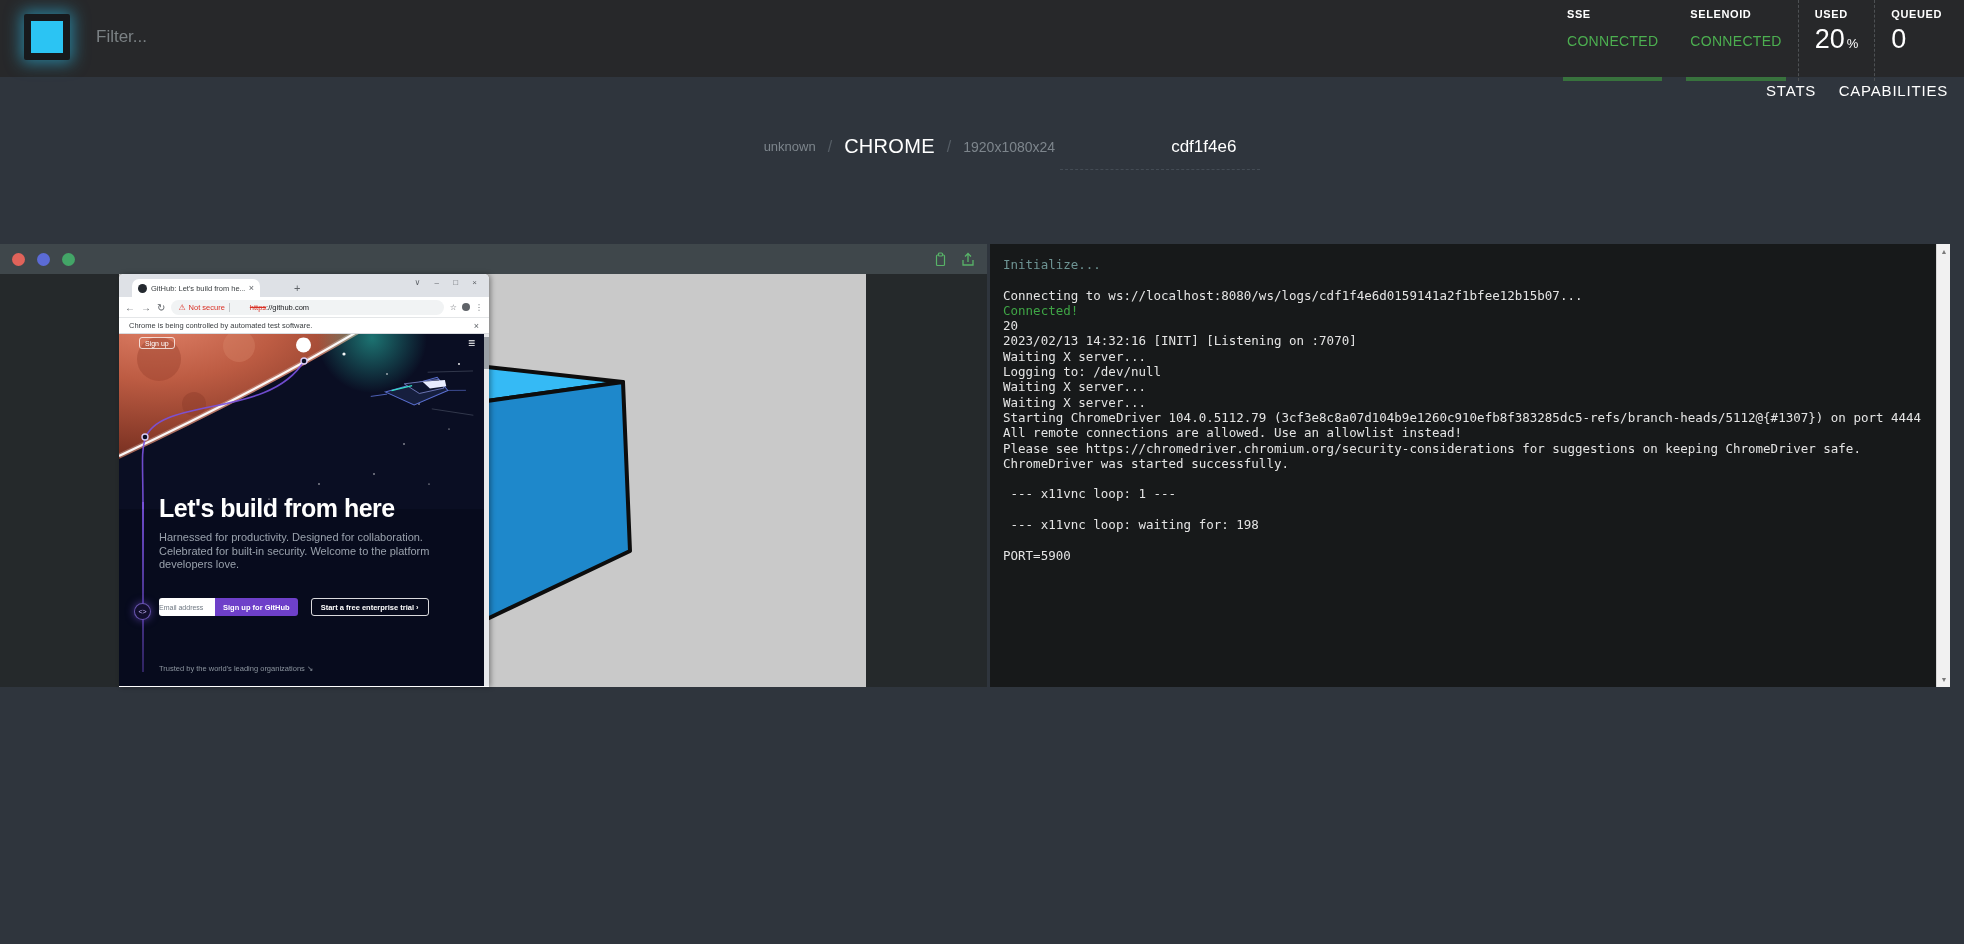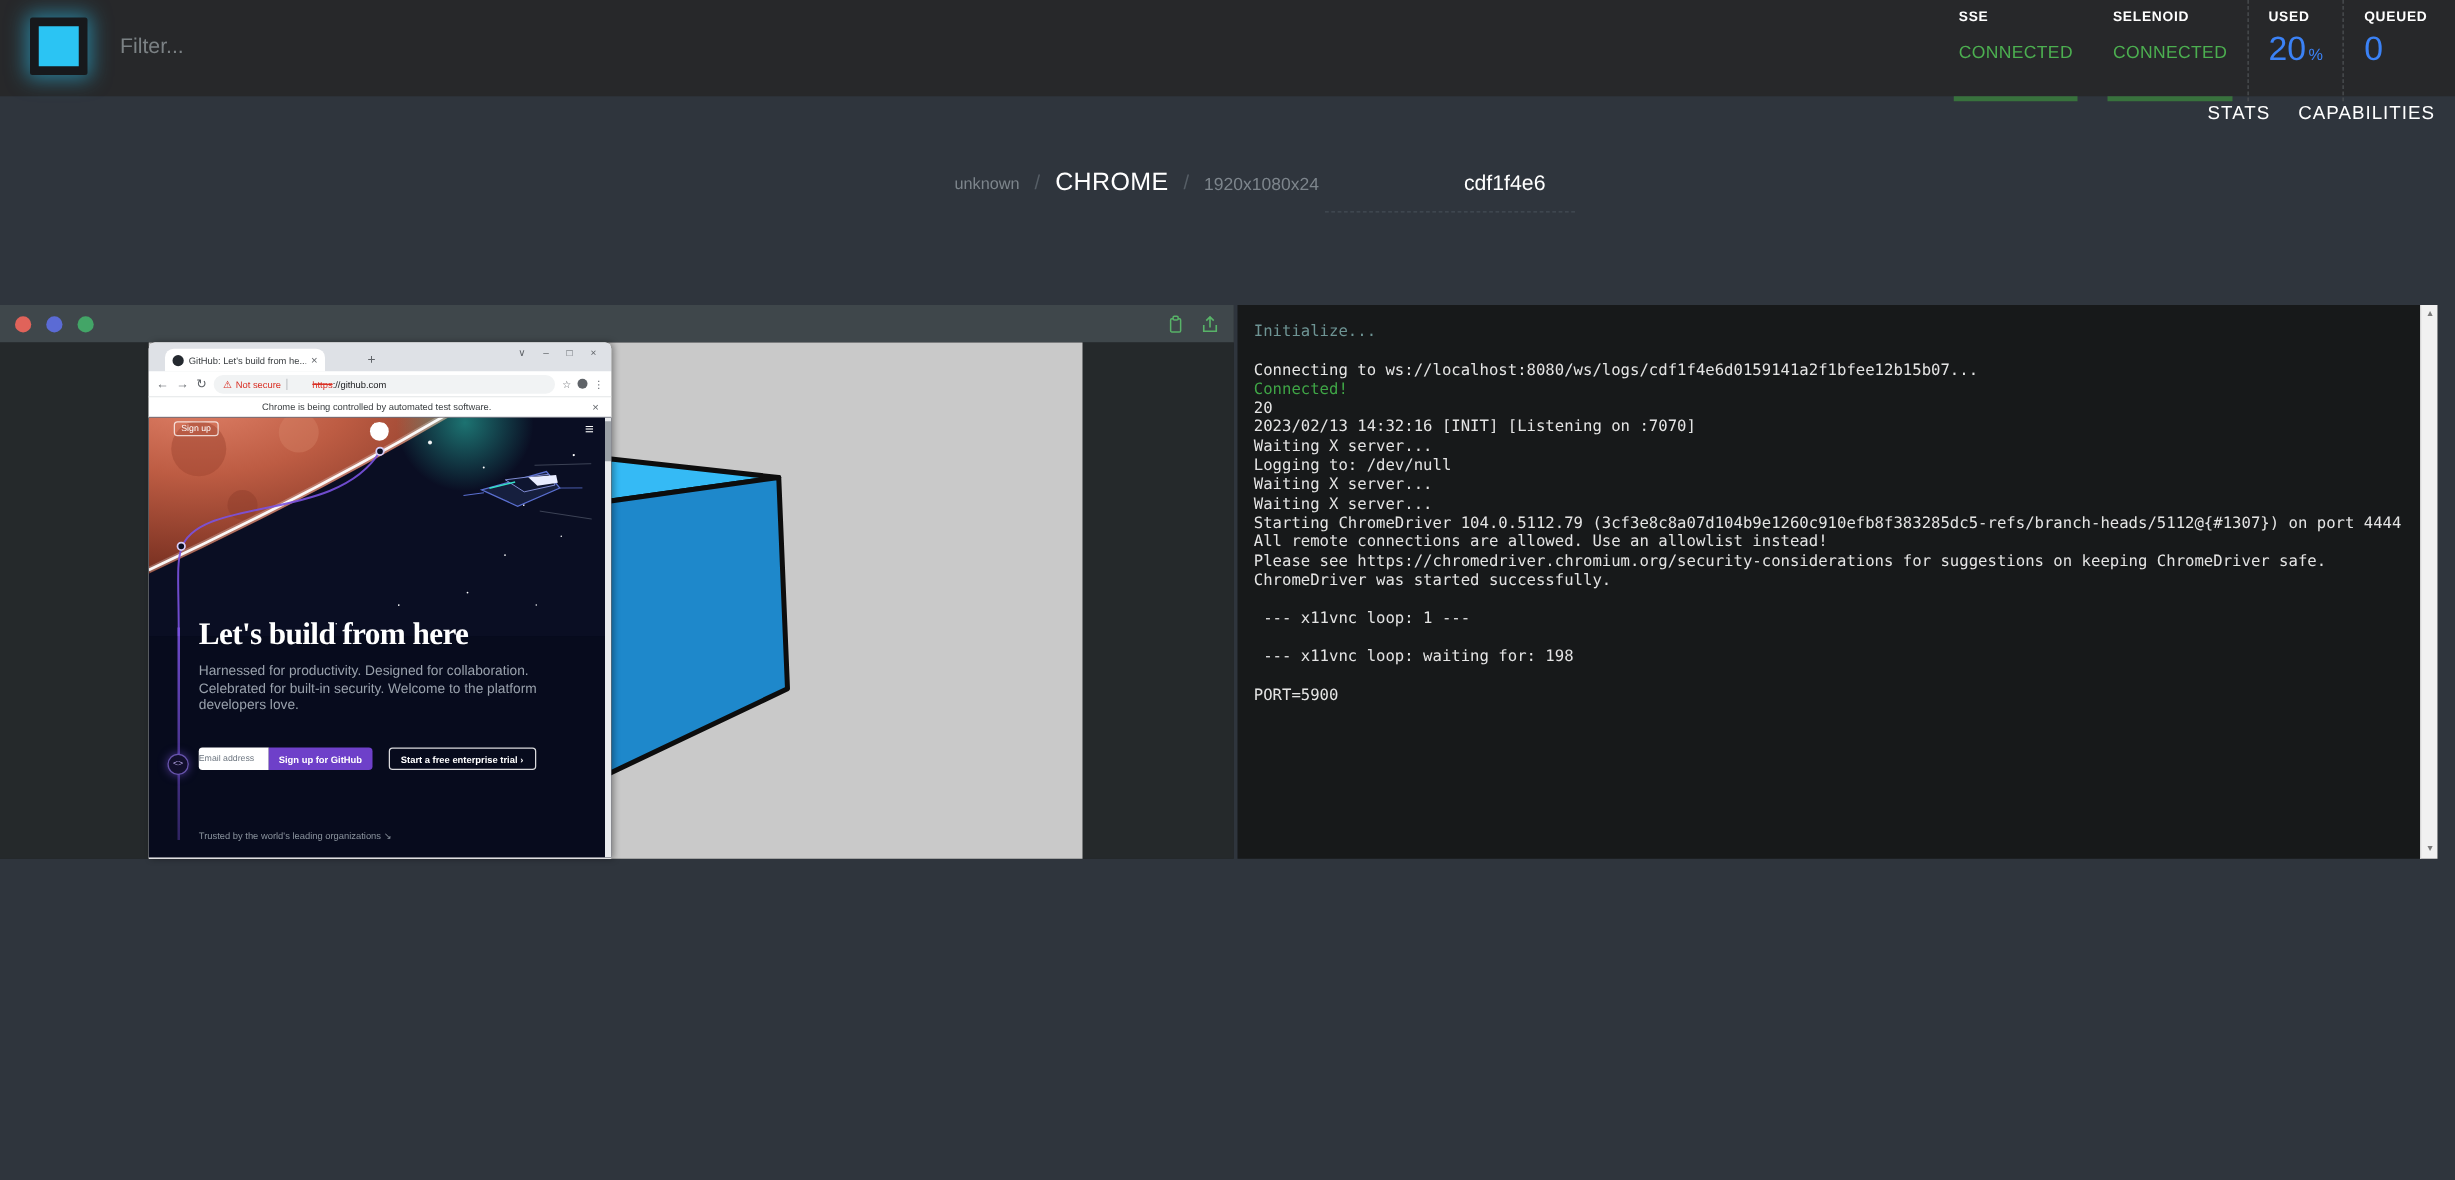--- a/index.html
+++ b/index.html
@@ -19,21 +19,21 @@
           box-shadow:0 0 16px 3px rgba(43,196,243,.55); cursor:pointer; }
   .filter-input { position:absolute; left:96px; top:22px; width:420px; height:30px;
           background:transparent; border:none; outline:none; color:#c7cbce; font-size:17px;
           font-family:"Liberation Sans", sans-serif; }
   .filter-input::placeholder { color:#7b8184; }
 
   .stats-wrap { position:absolute; right:6px; top:0; height:81px; display:flex; }
   .stat-col { position:relative; padding:8px 16px 0 16px; }
   .stat-label { font-size:11px; font-weight:bold; color:#fff; letter-spacing:.6px; }
   .stat-conn { margin-top:13px; font-size:14px; color:#4caf50; letter-spacing:.3px; }
-  .stat-num { margin-top:4px; font-size:27px; color:#3b82f6; }
+  .stat-num { margin-top:4px; font-size:27px; color:#ffffff; }
   .stat-num .unit { font-size:13px; margin-left:2px; }
   .stat-num .minor { font-size:15px; margin:0 2px; }
   .connected::after { content:""; position:absolute; left:12px; right:12px; bottom:0;
           height:4px; background:#38723d; }
   .divided { border-left:1px dashed #4e5154; }
 
   
   .navlinks { position:absolute; top:82px; right:16px; }
   .navlinks a { color:#fff; font-size:15px; letter-spacing:.8px; margin-left:18px;
           text-decoration:none; cursor:pointer; }
@@ -81,40 +81,40 @@
           align-items:center; padding:0 7px; cursor:text; }
   .warn-tri { color:#d93025; font-size:8px; margin-right:3px; }
   .notsecure { color:#d93025; font-size:7.5px; margin-right:4px; white-space:nowrap; }
   .addr-sep { width:1px; height:9px; background:#c4c7ca; margin-right:4px; }
   .https-struck { color:#d93025; font-size:7.5px; text-decoration:line-through;padding-left:16px; }
   .url-rest { color:#202124; font-size:7.5px; }
   .tb-right { display:flex; align-items:center; margin-left:6px; gap:5px; }
   .mini-ic { font-size:8px; color:#5f6368; cursor:pointer; }
   .avatar-ic { width:8px; height:8px; border-radius:50%; background:#5f6368; cursor:pointer; }
   .infobar { height:16px; background:#fff; border-bottom:1px solid #dadce0; display:flex;
-          align-items:center; padding:0 10px;text-align:center; }
+          align-items:center; padding:0 10px; }
   .infobar-text { flex:1; font-size:7.5px; color:#3c4043; }
   .infobar-close { font-size:9px; color:#5f6368; cursor:pointer; }
 
   
   .bpage { position:relative; height:352px; background:#070b1d; overflow:hidden; }
   .hero-svg { position:absolute; left:0; top:0; }
   .gh-nav { position:absolute; left:0; top:0; width:100%; height:22px; }
   .gh-signup { position:absolute; left:20px; top:3px; font-size:7px; color:#fff;
           border:1px solid rgba(255,255,255,.75); border-radius:3px; padding:1.5px 5px; cursor:pointer; }
   .gh-mark { position:absolute; left:176px; top:2px; cursor:pointer; }
   .gh-menu { position:absolute; right:14px; top:2px; font-size:12px; color:#fff; cursor:pointer; }
   .metro-line { position:absolute; left:23px; top:168px; width:2px; height:170px;
           background:linear-gradient(to bottom, rgba(122,82,224,.9), rgba(122,82,224,.35)); }
   .code-dot { position:absolute; left:15px; top:269px; width:17px; height:17px; border-radius:50%;
           background:#120f2d; border:1px solid rgba(160,130,255,.6); color:#c3b1f5; font-size:7px;
           display:flex; align-items:center; justify-content:center;
           box-shadow:0 0 8px rgba(130,90,240,.55); }
   .gh-heading { position:absolute; left:40px; top:160px; font-size:25px; font-weight:bold;
-          color:#fff; letter-spacing:-.5px;font-family:Liberation Serif, serif; }
+          color:#fff; letter-spacing:-.5px; }
   .gh-sub { position:absolute; left:40px; top:197px; width:278px; font-size:11px; line-height:13.5px;
           color:#99a1ac; }
   .cta-row { position:absolute; left:40px; top:264px; display:flex; align-items:center; }
   .email-input { width:56px; height:18px; border:none; border-radius:3px 0 0 3px; background:#fff;
           font-size:7px; padding:0 0; color:#333; font-family:"Liberation Sans", sans-serif; outline:none; }
   .email-input::placeholder { color:#6e7781; }
   .signup-btn { height:18px; background:#6e40c9; color:#fff; border:none; border-radius:0 3px 3px 0;
           font-size:7.5px; font-weight:bold; padding:0 8px; cursor:pointer;
           font-family:"Liberation Sans", sans-serif; }
   .trial-btn { height:18px; margin-left:13px; background:transparent; color:#fff;

